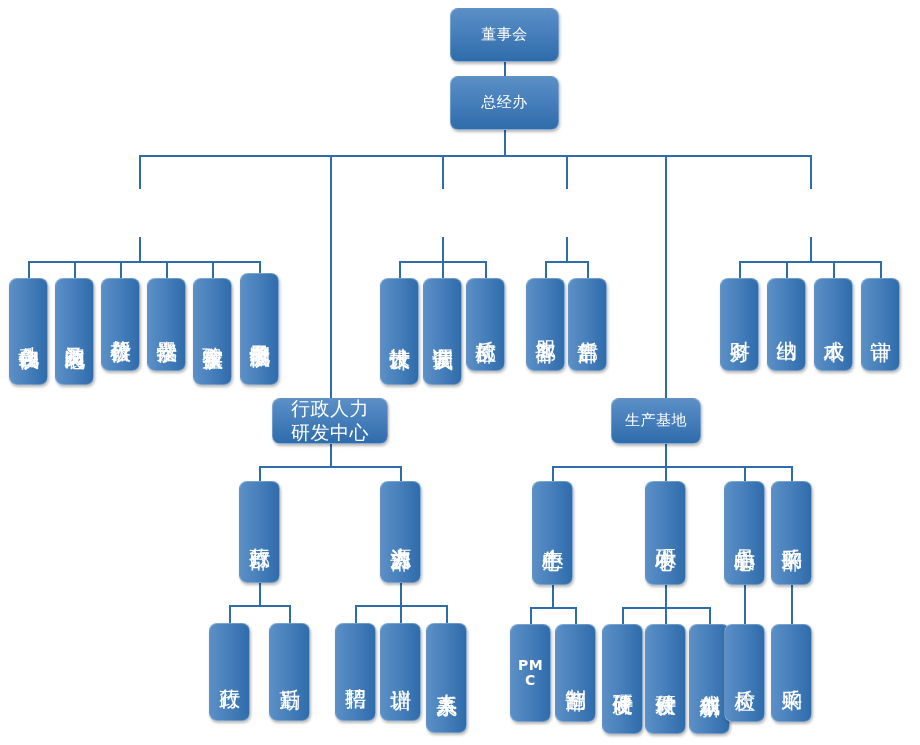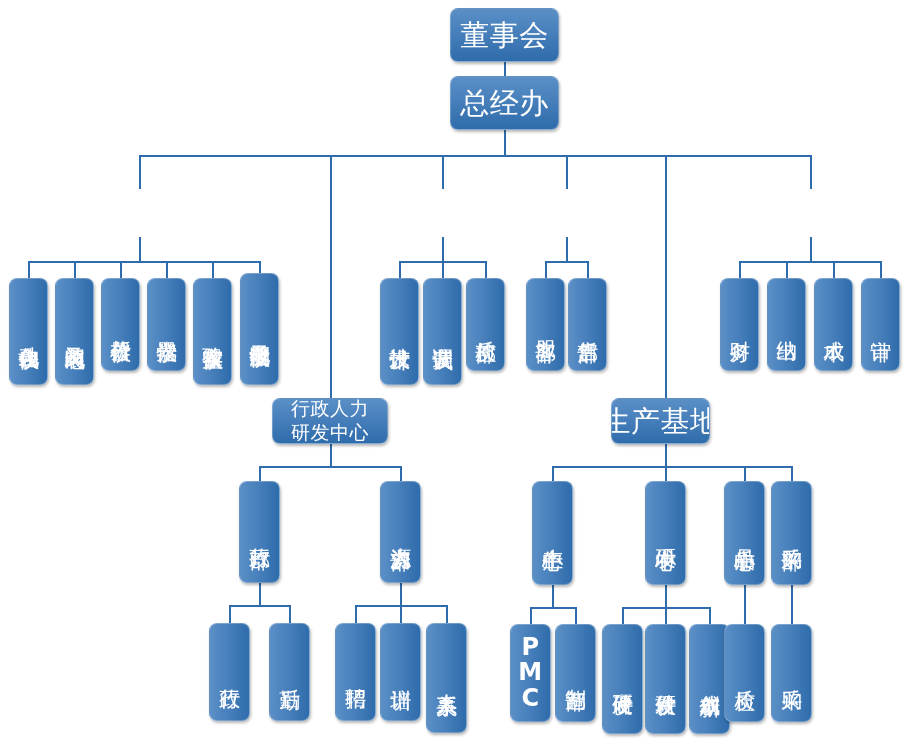--- a/index.html
+++ b/index.html
@@ -37,21 +37,21 @@
     align-items: center;
     justify-content: center;
     letter-spacing: 0.5px;
     box-shadow: 1px 2px 3px rgba(0,0,0,0.28);
     border: 1px solid rgba(255,255,255,0.25);
     overflow: hidden;
   }
   
   .node.horiz {
     background: linear-gradient(to bottom, #5b8fc6 0%, #4a82bd 38%, #2f6cab 100%);
-    font-size: 29px;
+    font-size: 15px;
     line-height: 1.18;
     padding: 0 10px;
     white-space: nowrap;
   }
   .node.horiz.two-line {
     white-space: normal;
     font-size: 19px;
     line-height: 1.25;
     text-align: center;
   }
@@ -60,21 +60,21 @@
     background: linear-gradient(to right, #5b8fc6 0%, #4a82bd 40%, #2f6cab 100%);
     font-size: 21px;
     line-height: 1.07;
     writing-mode: vertical-rl;
     text-orientation: upright;
     padding: 6px 0;
     white-space: nowrap;
   }
   .node.vert.latin {
     writing-mode: horizontal-tb;
-    font-size: 24px;
+    font-size: 14px;
     font-weight: bold;
     line-height: 1.05;
     white-space: normal;
     word-break: break-all;
     padding: 6px 2px;
   }
   .node .lbl { display: block; }
 </style>
 </head>
 <body>
@@ -215,21 +215,21 @@
     <span class="lbl">成本</span>
   </div>
   <div class="node vert" style="left:861px; top:278px; width:39px; height:93px;">
     <span class="lbl">审计</span>
   </div>
 
   <div class="node horiz two-line" style="left:272px; top:398px; width:116px; height:46px; flex-direction:column;">
     <span class="lbl">行政人力</span>
     <span class="lbl">研发中心</span>
   </div>
-  <div class="node horiz" style="left:611px; top:398px; width:99px; height:46px;">
+  <div class="node horiz" style="left:611px; top:398px; width:90px; height:46px;">
     <span class="lbl">生产基地</span>
   </div>
 
   <div class="node vert" style="left:239px; top:481px; width:41px; height:102px;">
     <span class="lbl">行政部</span>
   </div>
   <div class="node vert" style="left:380px; top:481px; width:41px; height:102px;">
     <span class="lbl">人力资源部</span>
   </div>
 

